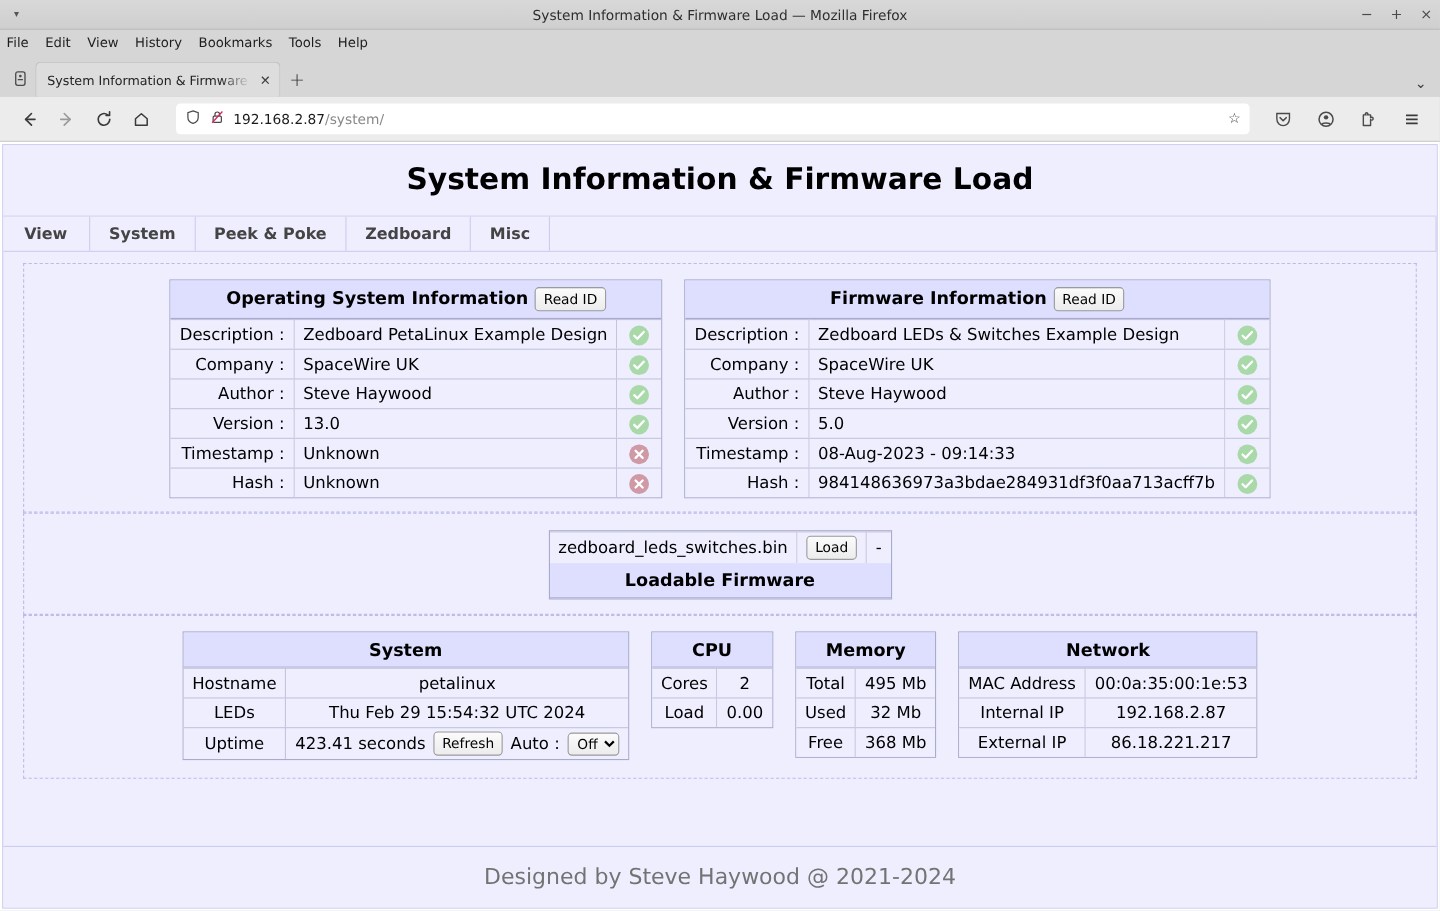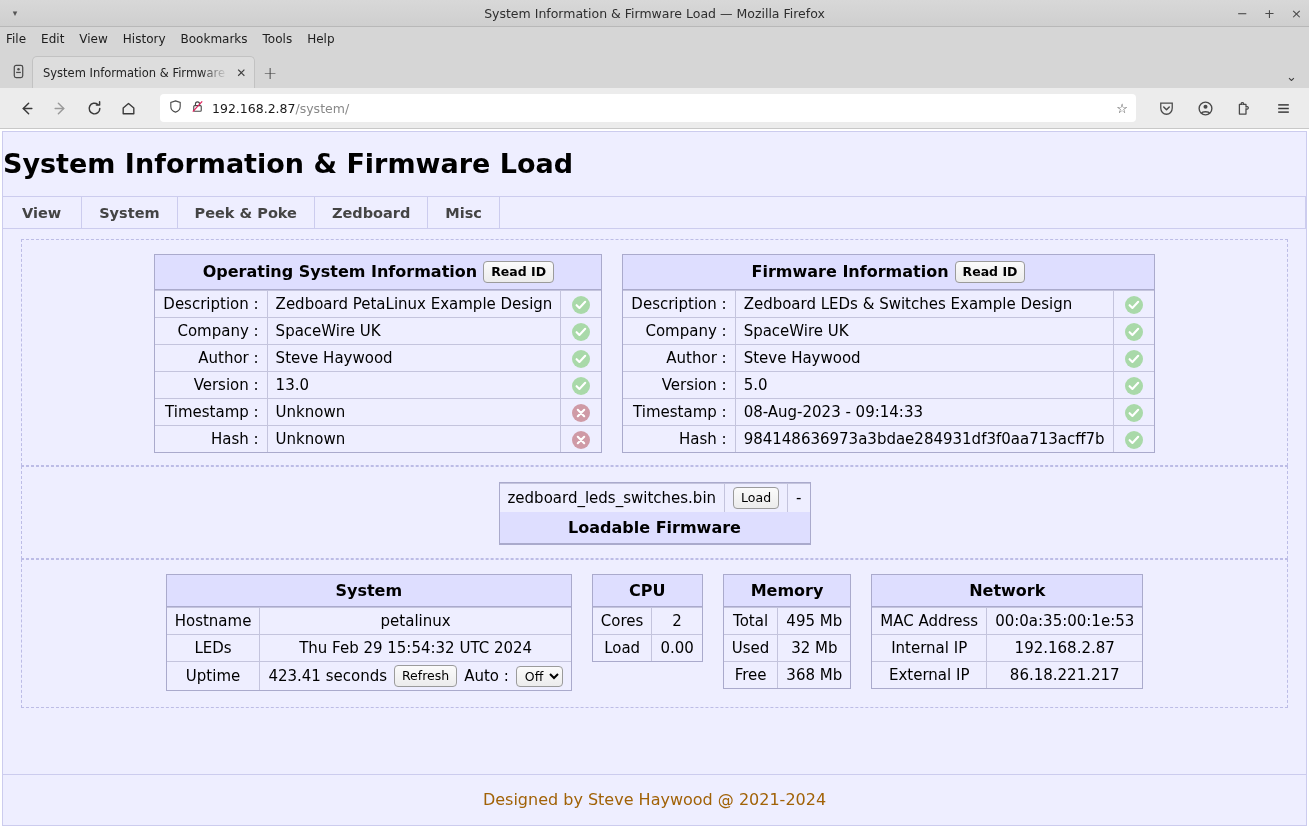--- a/index.html
+++ b/index.html
@@ -212,21 +212,21 @@
     border: 1px solid #ccccee;
     display: flex;
     flex-direction: column;
     font-family: "DejaVu Sans", "Liberation Sans", sans-serif;
   }
 
   .page-header {
     background: #eeeeff;
     border-bottom: 1px solid #ccccee;
     padding: 16px 0 17px 0;
-    text-align: left;
+    text-align: center;
   }
   .page-header h1 {
     margin: 0;
     font-size: 27px;
     font-weight: bold;
     color: #000000;
     letter-spacing: 0px;
   }
 
   .navtabs {
@@ -330,21 +330,21 @@
     font-family: "DejaVu Sans", "Liberation Sans", sans-serif;
     font-size: 12.5px;
     color: #000;
     background: linear-gradient(#fbfbfb, #ececec);
     border: 1px solid #9b9b9b;
     border-radius: 4px;
     padding: 2px 7px;
     line-height: 16px;
     vertical-align: middle;
   }
-  th.caption .btn { margin-left: 6px; font-weight: bold; }
+  th.caption .btn { margin-left: 6px; font-weight: normal; }
 
   select.sel {
     font-family: "DejaVu Sans", "Liberation Sans", sans-serif;
     font-size: 12.5px;
     background: linear-gradient(#fbfbfb, #ececec);
     border: 1px solid #9b9b9b;
     border-radius: 4px;
     padding: 1px 2px 1px 4px;
     color: #000;
     vertical-align: middle;
@@ -356,22 +356,22 @@
     justify-content: center;
     gap: 7px;
     white-space: nowrap;
   }
 
   
   .page-footer {
     border-top: 1px solid #ccccee;
     text-align: center;
     padding: 15px 0 16px 0;
-    font-size: 16px;
-    color: #a16207;
+    font-size: 20px;
+    color: #737373;
     background: #eeeeff;
     margin-top: auto;
   }
 </style>
 </head>
 <body>
 
 <div class="window">
 
   <div class="titlebar">

